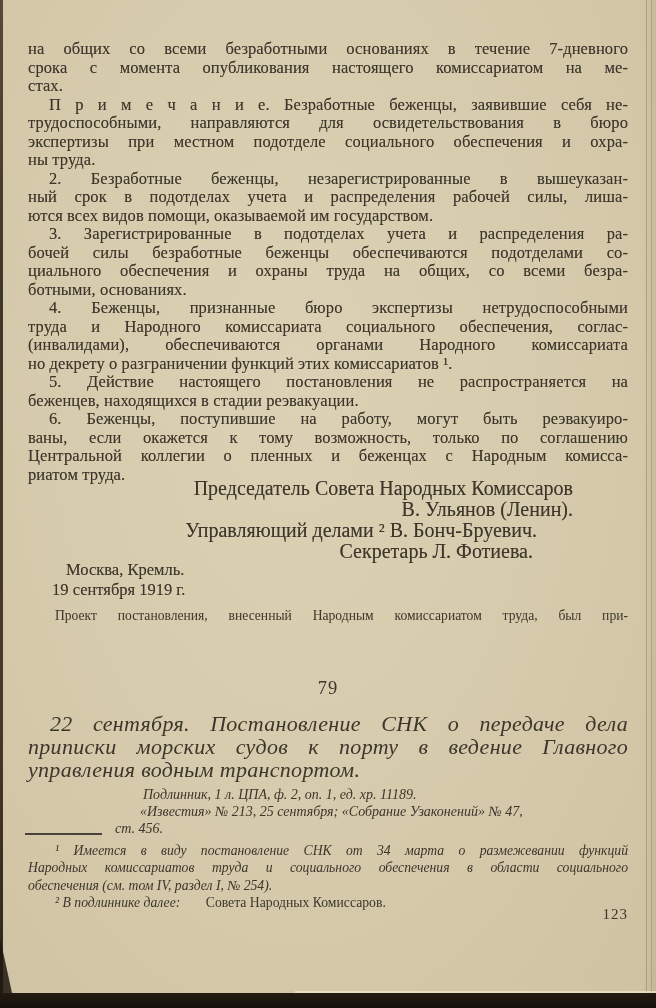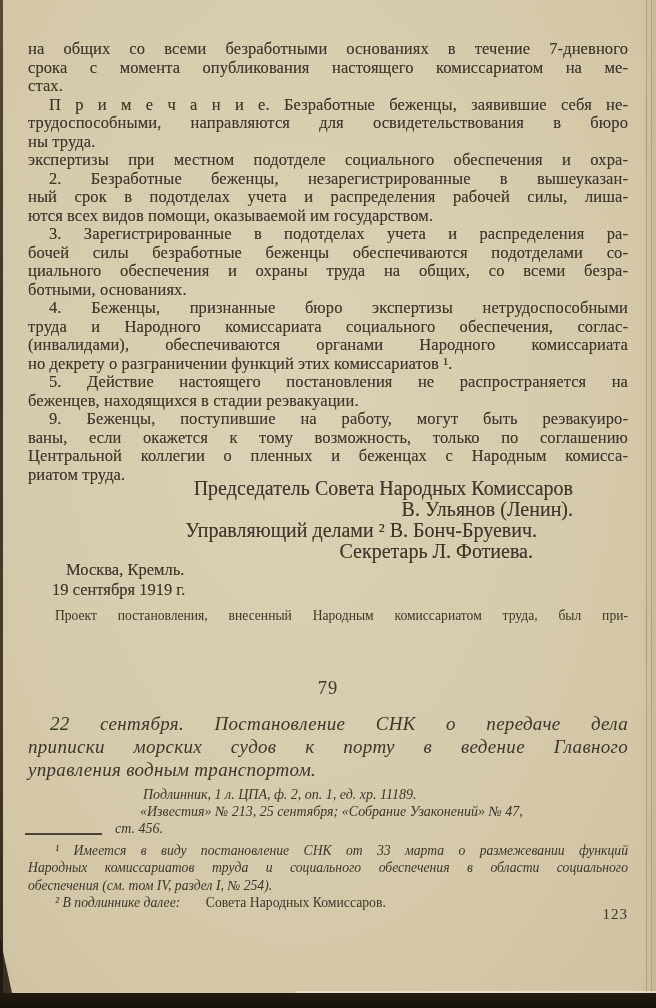--- a/index.html
+++ b/index.html
@@ -30,21 +30,21 @@
     text-shadow:0 0 0.4px rgba(60,54,43,0.45);}
   .dl-0{padding-left:38px;}
   .dl-1{padding-left:24px;}
   
   .en{left:28px;top:608px;width:600px;font-size:13.6px;line-height:16.8px;}
   .en-0{padding-left:27px;text-align:justify;text-align-last:justify;}
   
   .secnum{left:28px;top:678px;width:600px;text-align:center;font-size:18.5px;
     letter-spacing:1px;}
   
-  .heading{left:28px;top:712px;width:600px;font-size:19px;line-height:23.2px;
+  .heading{left:28px;top:712px;width:600px;font-size:22px;line-height:23.2px;
     font-style:italic;letter-spacing:0.3px;}
   .h-0{padding-left:22px;}
   .h-0,.h-1{text-align:justify;text-align-last:justify;}
   
   .source{left:28px;top:786px;width:600px;font-size:14px;line-height:17px;
     font-style:italic;}
   .src-0{padding-left:115px;}
   .src-1{padding-left:112px;}
   .src-2{padding-left:87px;}
   
@@ -79,36 +79,36 @@
 <body>
 
 <div class="page">
 
   <div class="abs bodytext">
       <div class="bline jl">на общих со всеми безработными основаниях в течение 7-дневного</div>
       <div class="bline jl">срока с момента опубликования настоящего комиссариатом на ме-</div>
       <div class="bline">стах.</div>
       <div class="bline ind jl">П р и м е ч а н и е.  Безработные беженцы, заявившие себя не-</div>
       <div class="bline jl">трудоспособными, направляются для освидетельствования в бюро</div>
+      <div class="bline jl">экспертизы при местном подотделе социального обеспечения и охра-</div>
       <div class="bline">ны труда.</div>
-      <div class="bline jl">экспертизы при местном подотделе социального обеспечения и охра-</div>
       <div class="bline ind jl">2. Безработные беженцы, незарегистрированные в вышеуказан-</div>
       <div class="bline jl">ный срок в подотделах учета и распределения рабочей силы, лиша-</div>
       <div class="bline">ются всех видов помощи, оказываемой им государством.</div>
       <div class="bline ind jl">3. Зарегистрированные в подотделах учета и распределения ра-</div>
       <div class="bline jl">бочей силы безработные беженцы обеспечиваются подотделами со-</div>
       <div class="bline jl">циального обеспечения и охраны труда на общих, со всеми безра-</div>
       <div class="bline">ботными, основаниях.</div>
       <div class="bline ind jl">4. Беженцы, признанные бюро экспертизы нетрудоспособными</div>
       <div class="bline jl">труда и Народного комиссариата социального обеспечения, соглас-</div>
       <div class="bline jl">(инвалидами), обеспечиваются органами Народного комиссариата</div>
       <div class="bline">но декрету о разграничении функций этих комиссариатов ¹.</div>
       <div class="bline ind jl">5. Действие настоящего постановления не распространяется на</div>
       <div class="bline">беженцев, находящихся в стадии реэвакуации.</div>
-      <div class="bline ind jl">9. Беженцы, поступившие на работу, могут быть реэвакуиро-</div>
+      <div class="bline ind jl">6. Беженцы, поступившие на работу, могут быть реэвакуиро-</div>
       <div class="bline jl">ваны, если окажется к тому возможность, только по соглашению</div>
       <div class="bline jl">Центральной коллегии о пленных и беженцах с Народным комисса-</div>
       <div class="bline">риатом труда.</div>
     </div>
 
   <div class="abs sigs">
       <div class="sline sig-0">Председатель Совета Народных Комиссаров</div>
       <div class="sline sig-1">В. Ульянов (Ленин).</div>
       <div class="sline sig-2">Управляющий делами ² В. Бонч-Бруевич.</div>
       <div class="sline sig-3">Секретарь Л. Фотиева.</div>
@@ -133,21 +133,21 @@
 
   <div class="abs source">
       <div class="srcline src-0">Подлинник, 1 л. ЦПА, ф. 2, оп. 1, ед. хр. 11189.</div>
       <div class="srcline src-1">«Известия» № 213, 25 сентября; «Собрание Узаконений» № 47,</div>
       <div class="srcline src-2">ст. 456.</div>
     </div>
 
   <div class="abs sep"></div>
 
   <div class="abs fns">
-      <div class="fnline fn-0">¹ Имеется в виду  постановление СНК от 33 марта о размежевании функций</div>
+      <div class="fnline fn-0">¹ Имеется в виду  постановление СНК от 34 марта о размежевании функций</div>
       <div class="fnline fn-1">Народных комиссариатов труда и социального обеспечения в области социального</div>
       <div class="fnline fn-2">обеспечения (см. том IV, раздел I, № 254).</div>
       <div class="fnline fn-3"><span>² В подлиннике далее: </span><span class="rm">Совета Народных Комиссаров.</span></div>
     </div>
 
   <div class="abs pnum">123</div>
 
   <div class="abs left-strip"></div>
   <div class="abs corner-shadow"></div>
   <div class="abs right-edges"></div>

